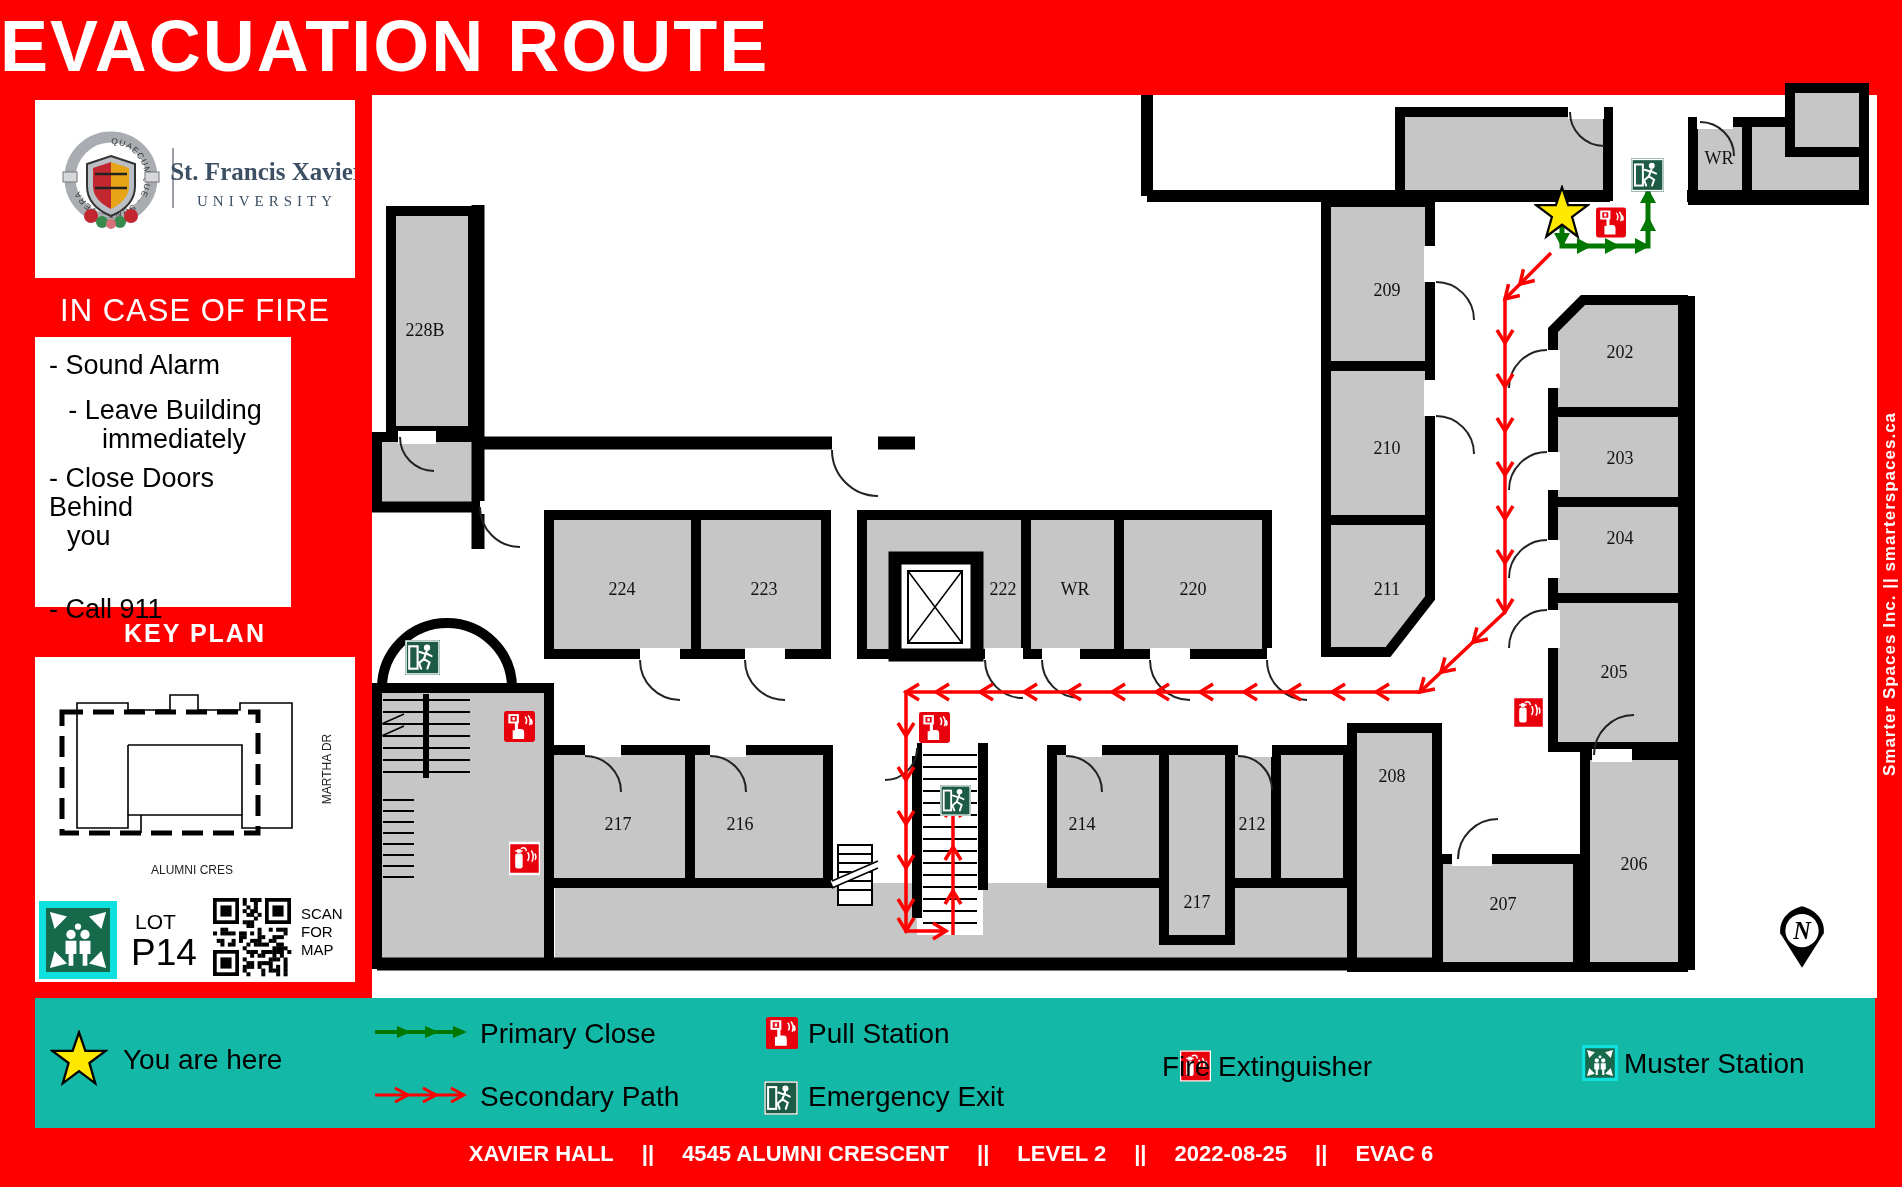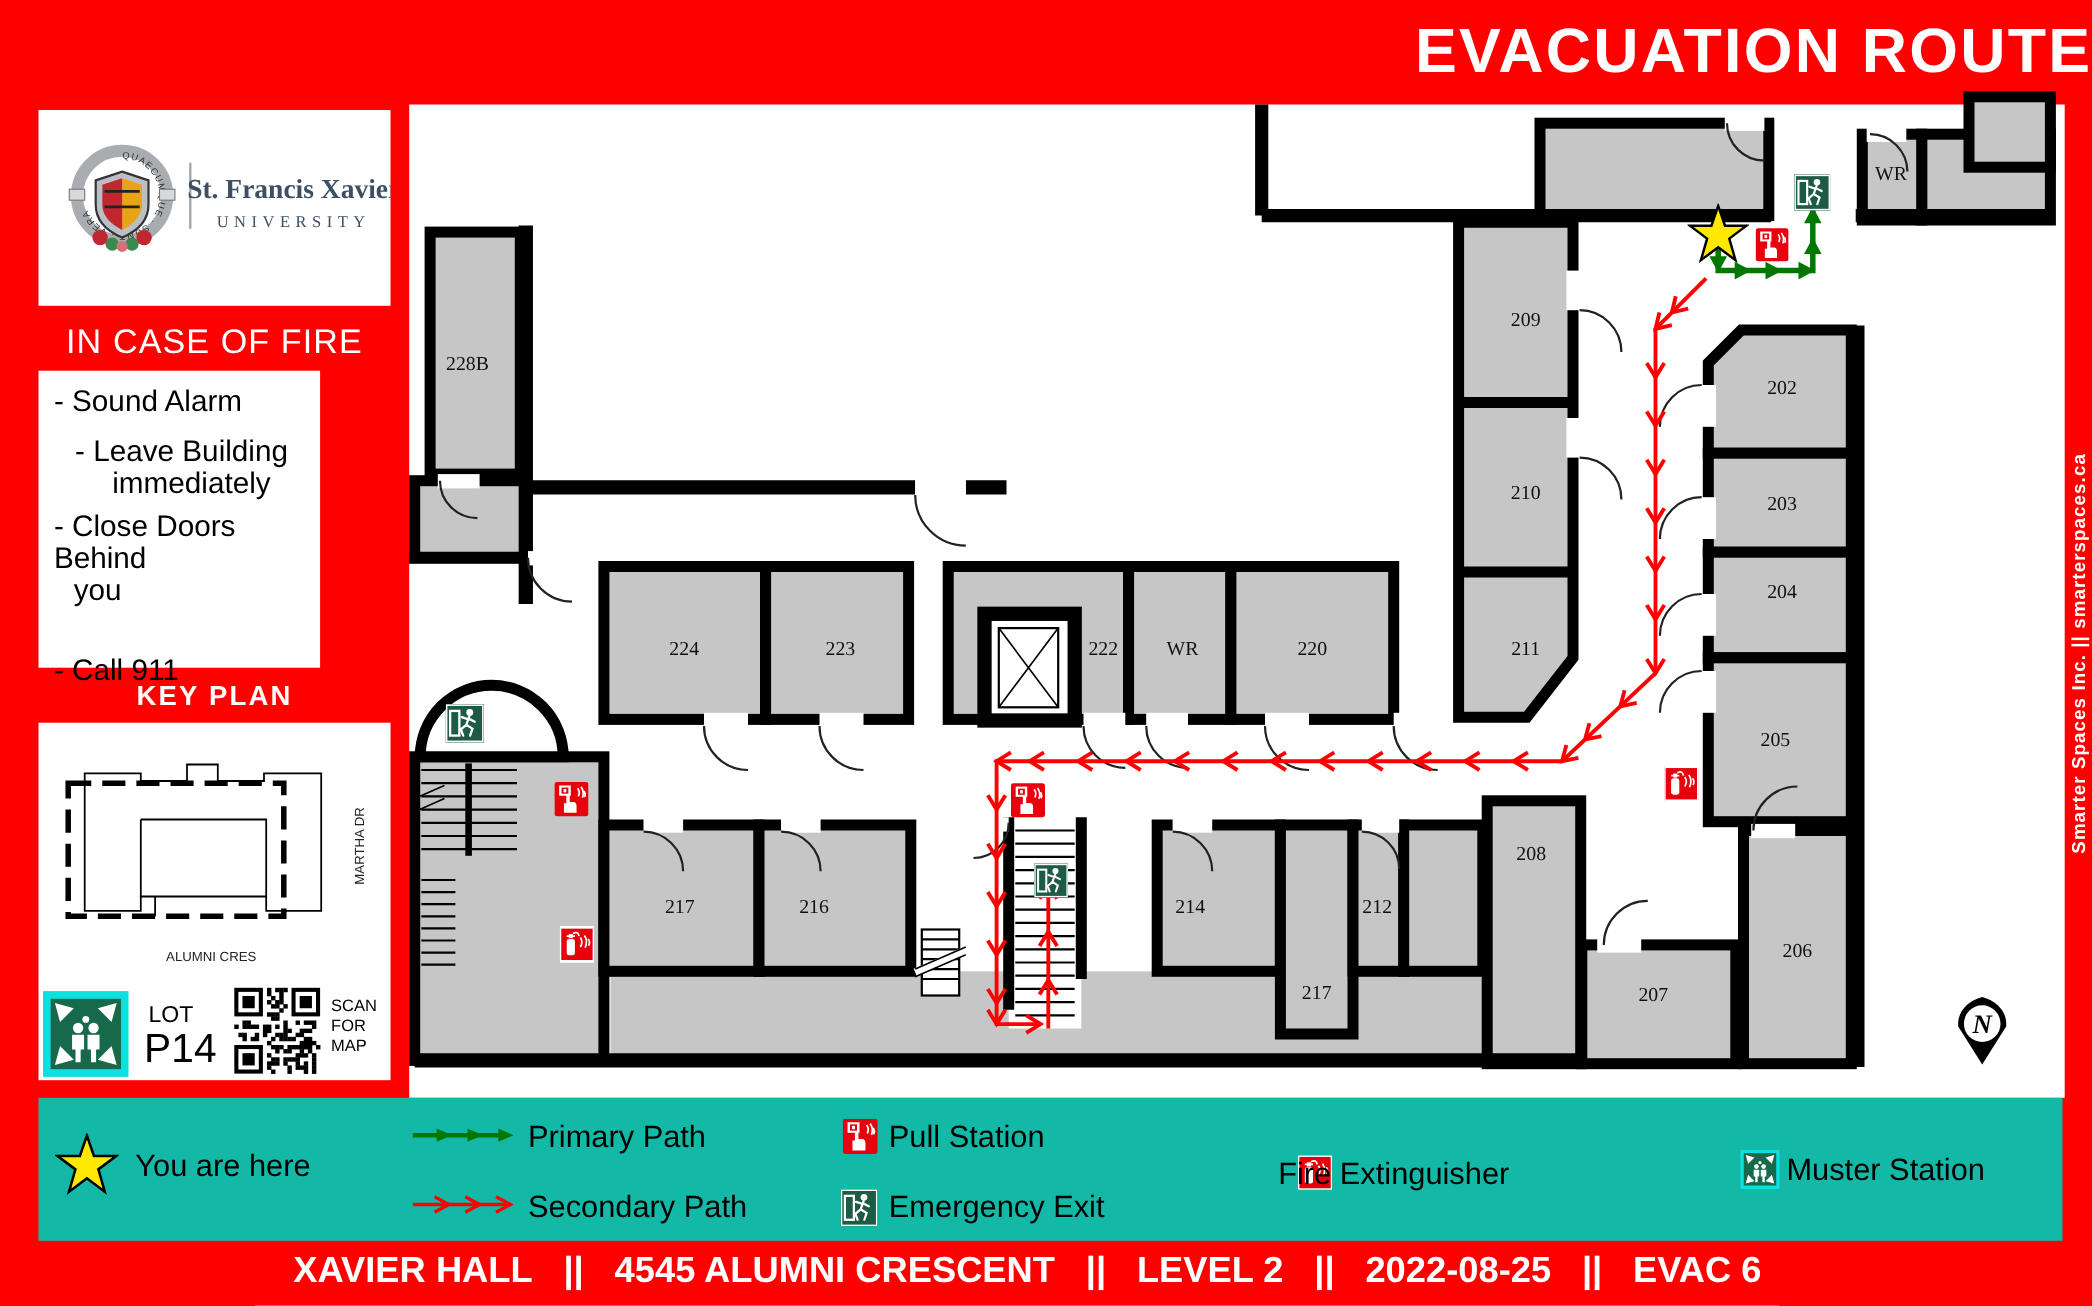--- a/index.html
+++ b/index.html
@@ -1,21 +1,21 @@
 <!DOCTYPE html>
 <html><head>
 <meta charset="utf-8">
 <style>
   html,body{margin:0;padding:0;}
   body{width:1902px;height:1187px;background:#ff0000;position:relative;overflow:hidden;
        font-family:"Liberation Sans","DejaVu Sans",sans-serif;}
   .abs{position:absolute;}
   
-  #title{left:0;right:0;top:6px;height:80px;text-align:right;color:#fff;
-         font-size:57px;font-weight:900;letter-spacing:2px;line-height:80px;}
+  #title{left:0;right:0;top:6px;height:80px;text-align:left;color:#fff;
+         font-size:72px;font-weight:900;letter-spacing:2px;line-height:80px;}
   
   #rail{left:1877px;top:0;width:25px;height:1187px;}
   #rail span{position:absolute;top:50%;left:50%;transform:translate(-50%,-50%) rotate(-90deg);
              white-space:nowrap;color:#fff;font-weight:bold;font-size:17px;letter-spacing:1px;}
   
   .panel{background:#fff;}
   #logo-panel{left:35px;top:100px;width:320px;height:178px;}
   #fire-heading{left:35px;top:293px;width:320px;text-align:center;color:#fff;
                 font-size:31px;font-weight:400;letter-spacing:1px;}
   #instr-panel{left:35px;top:337px;width:256px;height:270px;box-sizing:border-box;
@@ -31,22 +31,22 @@
   .wall{stroke:#000;fill:none;}
   .gap{fill:#fff;}
   .arc{stroke:#222;stroke-width:2;fill:none;}
   .tread{stroke:#000;stroke-width:2;}
   .rlabel{font-family:"Liberation Serif","DejaVu Serif",serif;font-size:18px;fill:#111;
           text-anchor:middle;}
   
   #legend{left:35px;top:998px;width:1840px;height:130px;background:#14b8a6;}
   .leg-label{position:absolute;font-size:28px;color:#000;white-space:nowrap;}
   
-  #footer{left:8px;top:1128px;width:1852px;height:52px;display:flex;align-items:center;
-          justify-content:center;gap:28px;color:#fff;font-size:33px;font-weight:bold;}
+  #footer{left:25px;top:1128px;width:1852px;height:52px;display:flex;align-items:center;
+          justify-content:center;gap:28px;color:#fff;font-size:22px;font-weight:bold;}
   
   .uni1{font-family:"Liberation Serif","DejaVu Serif",serif;font-size:25px;fill:#3c4f63;font-weight:600;}
   .uni2{font-family:"Liberation Serif","DejaVu Serif",serif;font-size:15px;fill:#3c4f63;letter-spacing:5px;}
   .kp-street{font-size:12px;fill:#222;}
   .kp-lot{font-size:21px;fill:#000;}
   .kp-lotval{font-size:37px;fill:#000;}
   .kp-scan{font-size:15px;fill:#000;}
 </style>
 </head>
 <body>
@@ -515,21 +515,21 @@
   <div class="leg-label" style="left:88px;top:46px;">You are here</div>
 
   <svg class="abs" style="left:340px;top:23px;" width="92" height="22" viewBox="0 0 92 22">
     <line x1="0" y1="11" x2="86" y2="11" stroke="#007800" stroke-width="4"></line>
     <g fill="#007800">
       <polygon points="36,11 22,5 22,17"></polygon>
         <polygon points="64,11 50,5 50,17"></polygon>
         <polygon points="92,11 78,5 78,17"></polygon>
     </g>
   </svg>
-  <div class="leg-label" style="left:445px;top:20px;">Primary Path</div>
+  <div class="leg-label" style="left:445px;top:20px;">Primary Close</div>
 
   <svg class="abs" style="left:340px;top:86px;" width="92" height="22" viewBox="0 0 92 22">
     <line x1="0" y1="11" x2="88" y2="11" stroke="#ff0000" stroke-width="3"></line>
     <path d="M20,4 L33,11 L20,18 M48,4 L61,11 L48,18 M76,4 L89,11 L76,18" stroke="#ff0000" stroke-width="3" fill="none"></path>
   </svg>
   <div class="leg-label" style="left:445px;top:83px;">Secondary Path</div>
 
   <svg class="abs" style="left:731px;top:18px;" width="32" height="34" viewBox="0 0 100 100">
       <use href="#sym-pull" width="100" height="100"></use>
     </svg>

